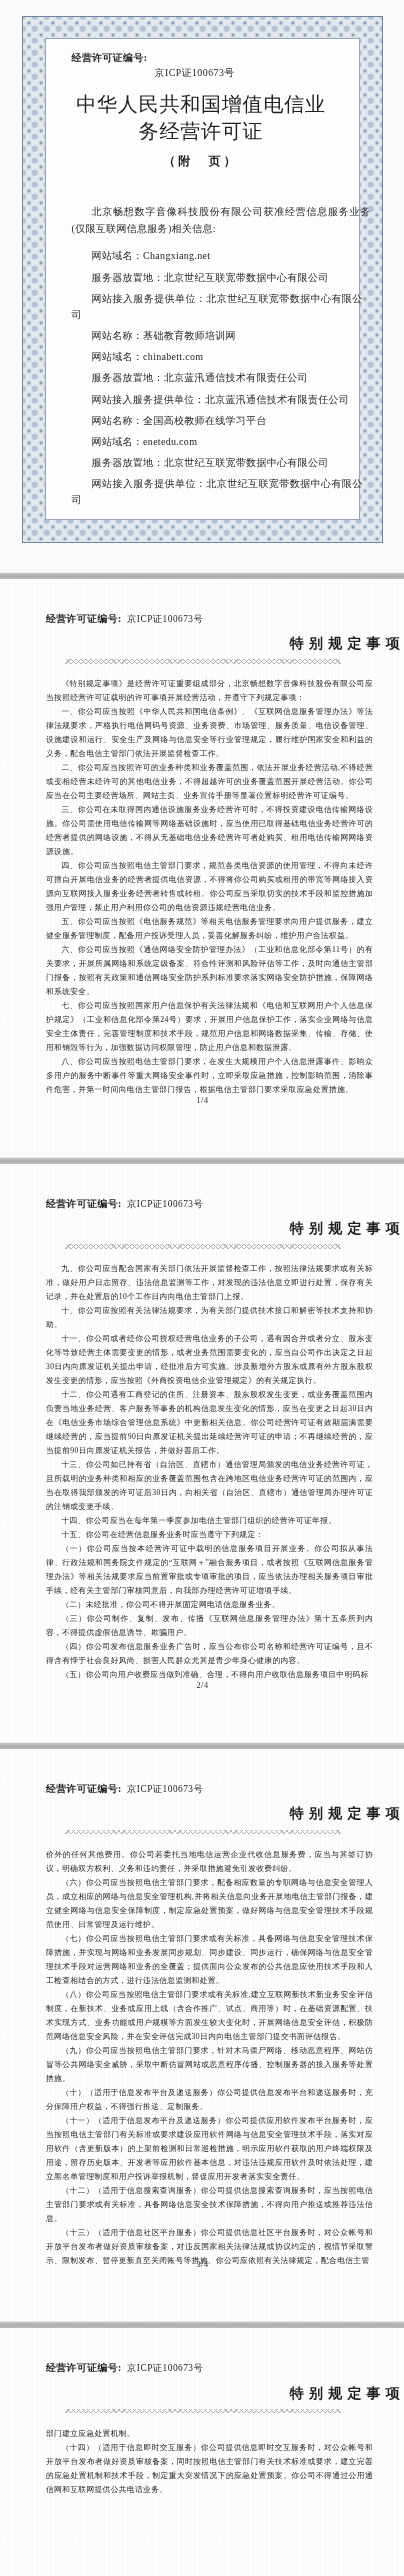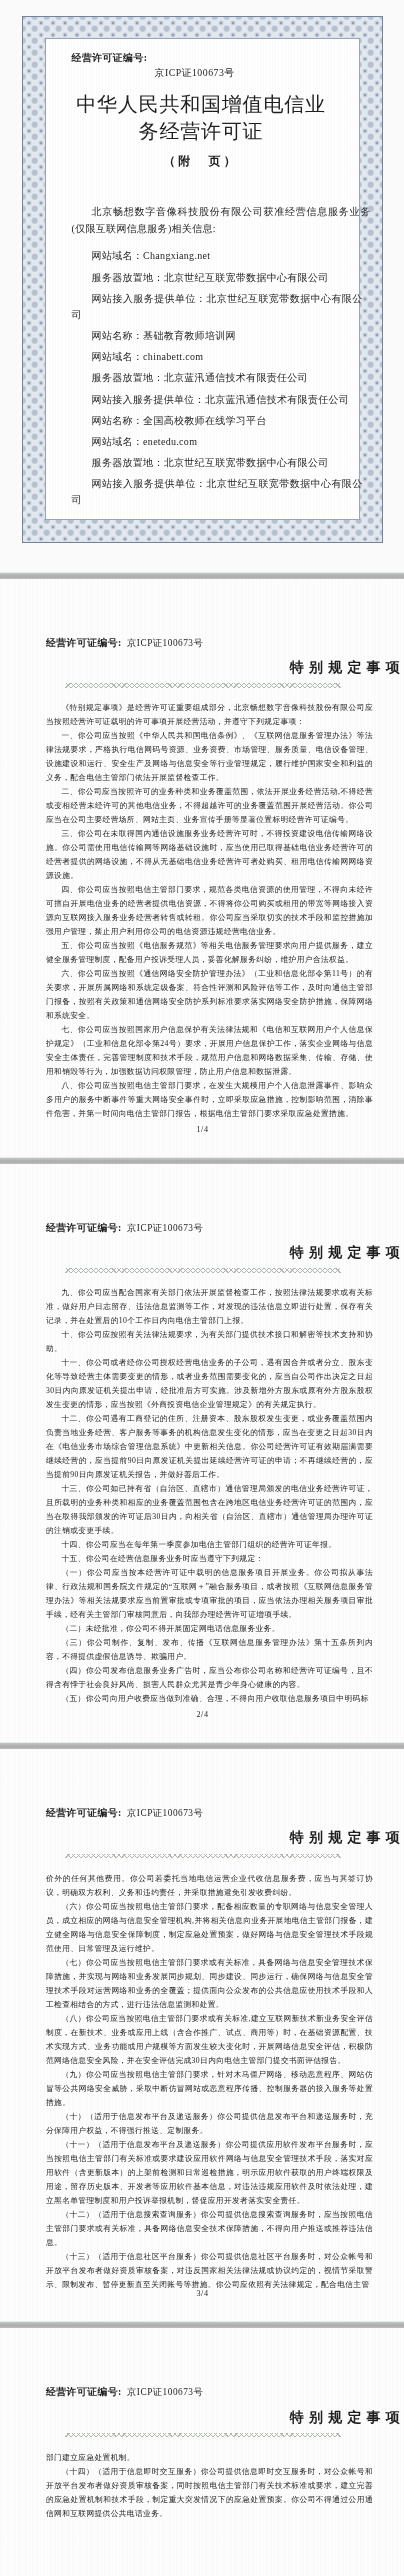--- a/index.html
+++ b/index.html
@@ -51,21 +51,21 @@
   
   .divider{
     height:7.2px;box-sizing:border-box;
     background:linear-gradient(#c6c6c6,#acacac 55%,#bdbdbd);
     border-top:1px solid #dfeee7;
   }
 
   
   .reg-page{
     position:relative;box-sizing:border-box;background:#fdfdfd;
-    padding-top:58px;
+    padding-top:34px;
     background-image:repeating-linear-gradient(90deg, rgba(0,0,0,0.012) 0 1.5px, transparent 1.5px 3.6px);
   }
   .reg-header{margin-left:46px;white-space:nowrap;}
   .reg-header .lbl{font-size:9.8px;font-weight:bold;letter-spacing:0.5px;}
   .reg-header .num{font-size:9.3px;margin-left:5.2px;letter-spacing:0.5px;}
   .reg-title{
     margin:9.3px 0 0 0;text-align:right;font-size:14px;font-weight:bold;letter-spacing:5.2px;
   }
   .zigzag{
     width:276px;height:4.6px;margin:6.2px auto 0;opacity:.85;
@@ -73,21 +73,21 @@
       repeating-linear-gradient(45deg, #a3ab9f 0 0.8px, transparent 0.8px 3.6px),
       repeating-linear-gradient(-45deg, #a3ab9f 0 0.8px, transparent 0.8px 3.6px);
   }
   .reg-body{width:327px;margin:13.4px 0 0 46px;}
   .reg-body .para{
     margin:0;font-size:7.7px;line-height:14px;letter-spacing:0.4px;
     text-align:justify;text-indent:2em;color:#222;
   }
   .reg-body .para.cont{text-indent:0;}
   .page-no{
-    position:absolute;left:0;right:0;bottom:23px;
+    position:absolute;left:0;right:0;bottom:52px;
     text-align:center;font-size:8.2px;letter-spacing:0.5px;color:#2a2a2a;
   }
 </style>
 </head>
 <body>
 
 <div class="top-gap"></div>
 
 <section class="cert">
   <div class="cert-inner">

